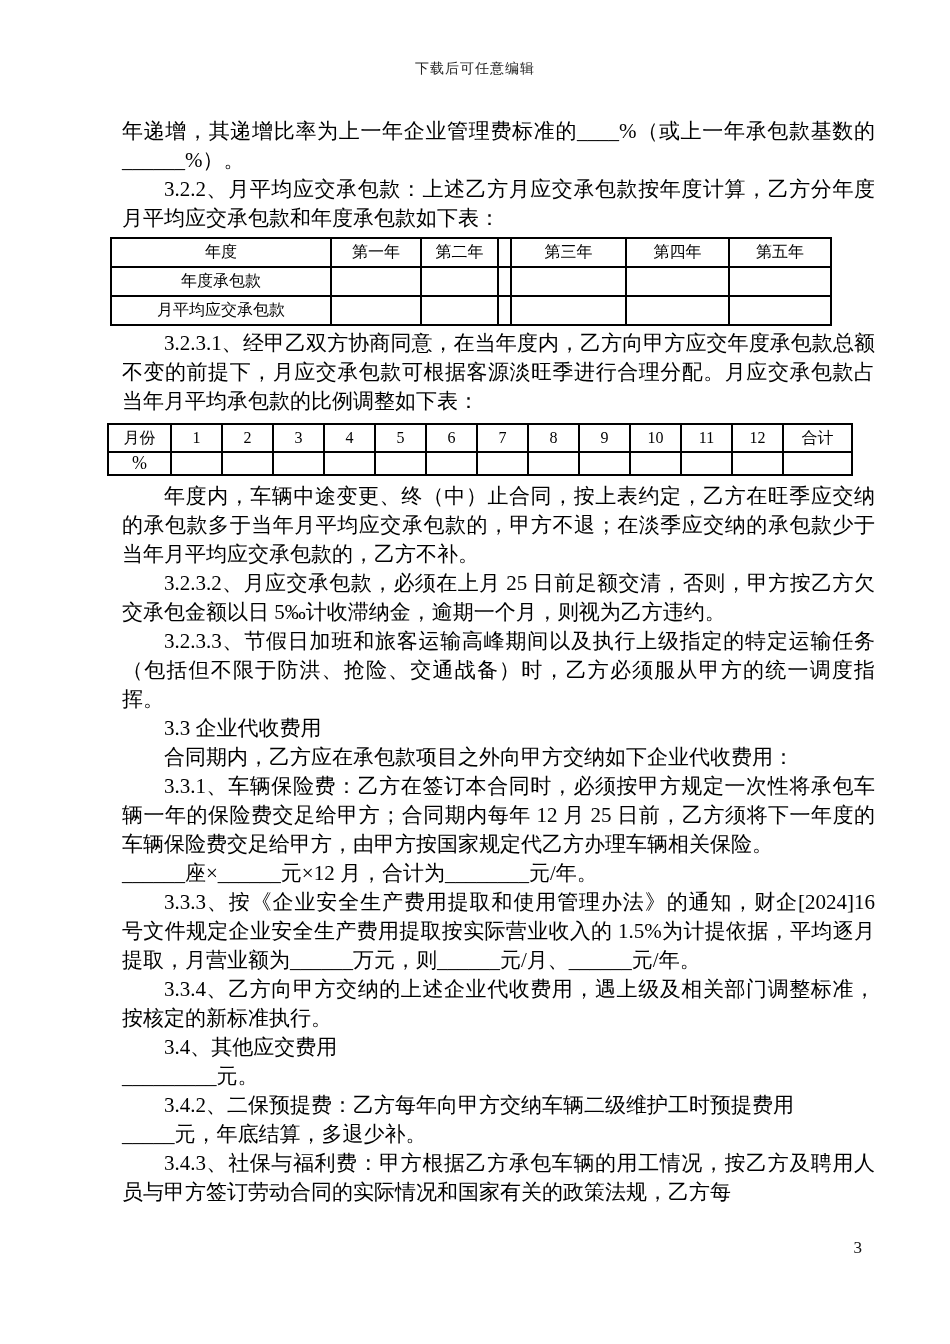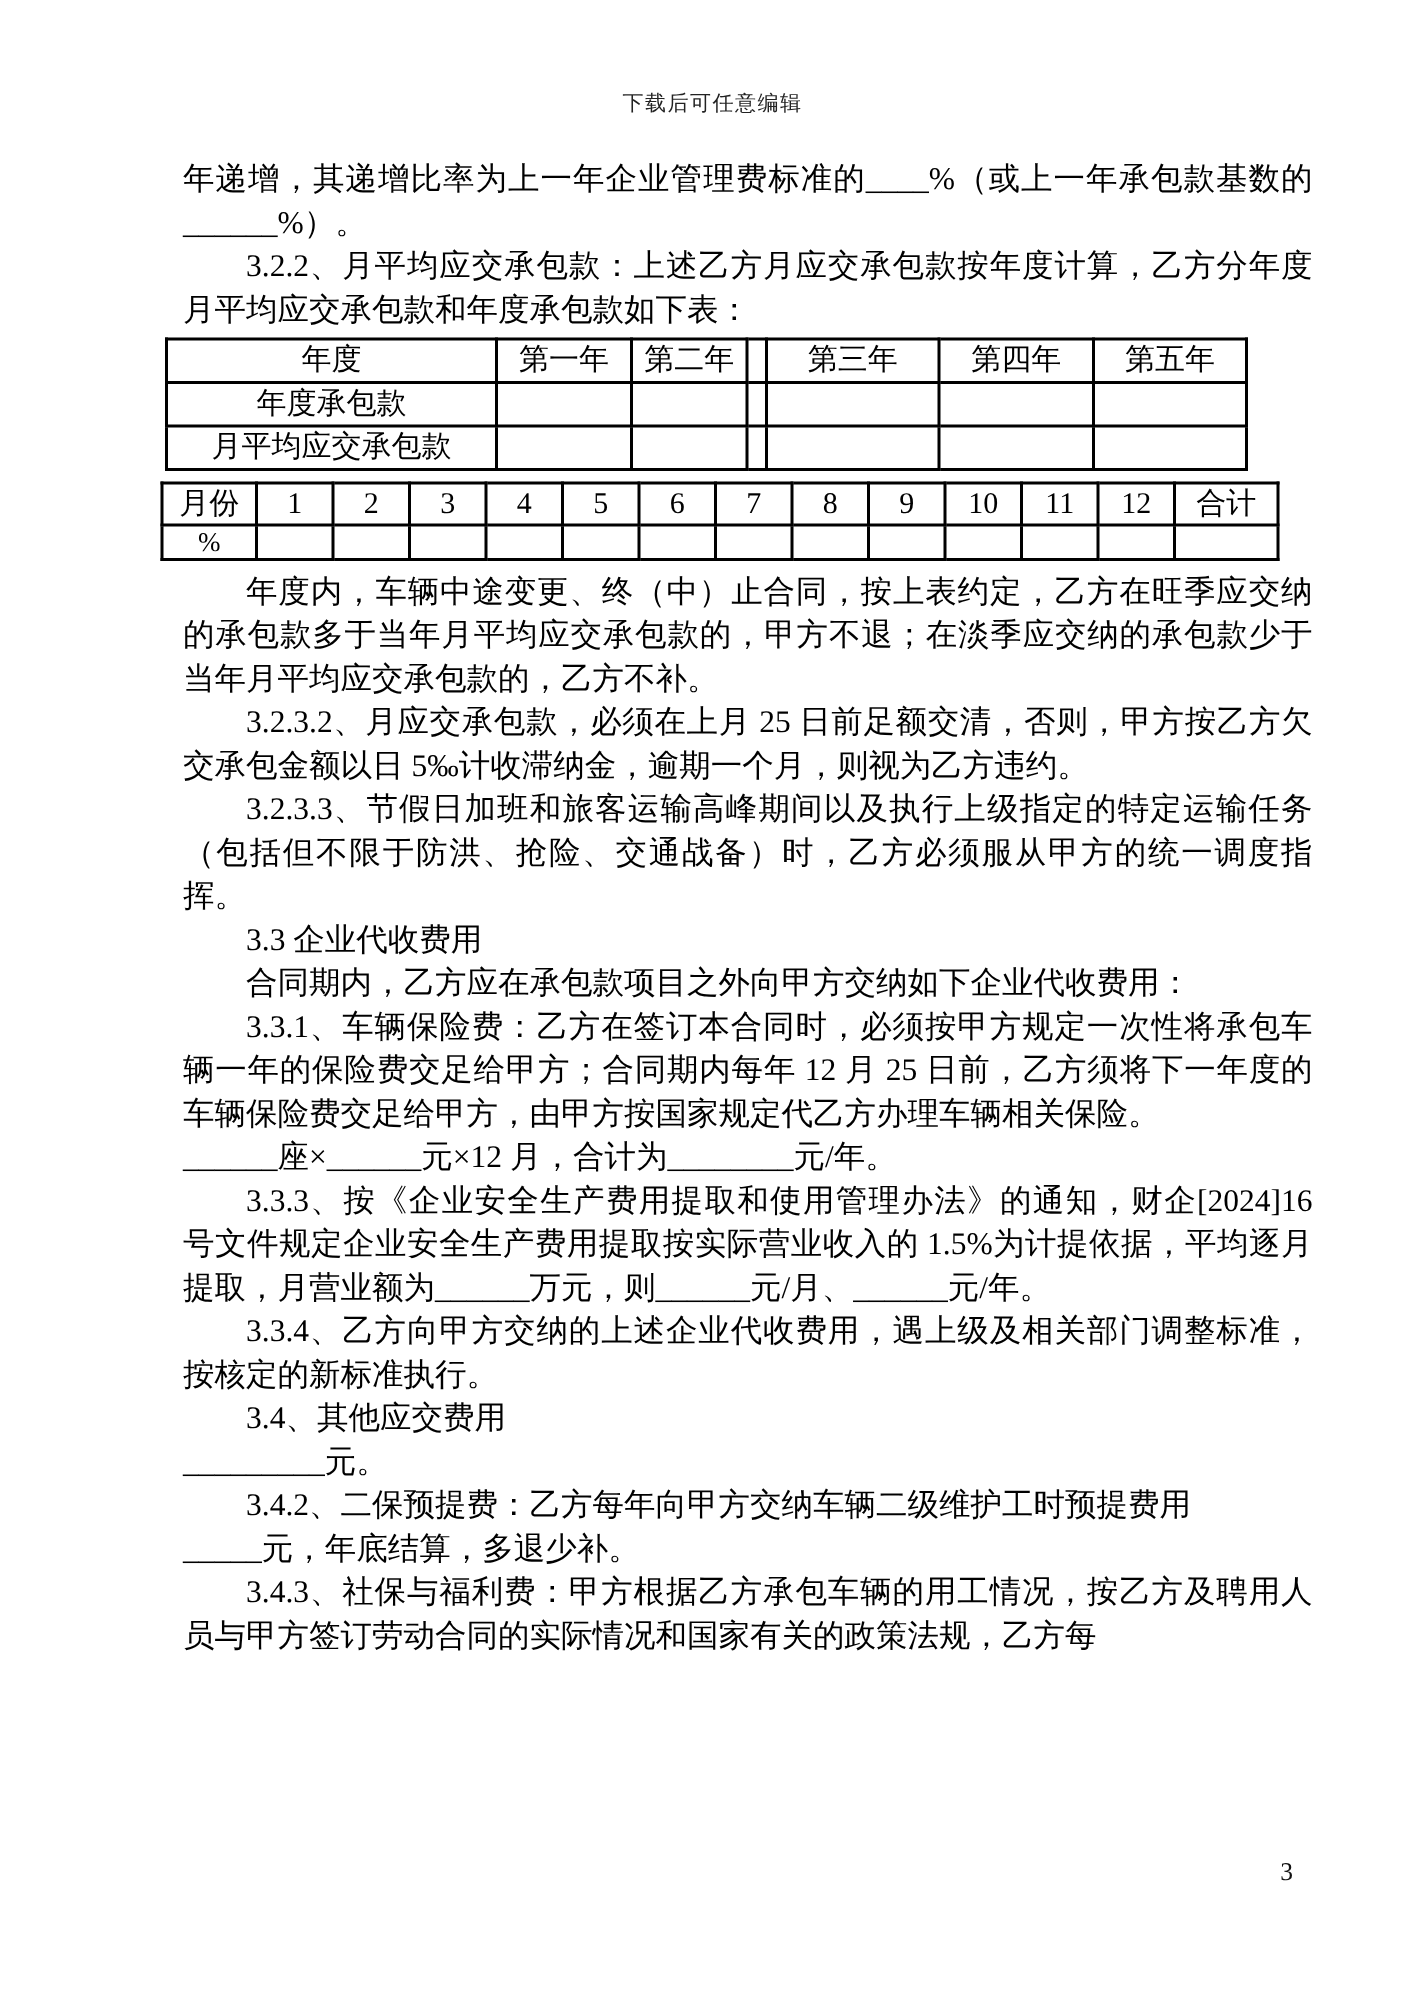--- a/index.html
+++ b/index.html
@@ -17,38 +17,38 @@
     top: 60px;
     left: 0;
     width: 100%;
     text-align: center;
     font-size: 14px;
     color: #222222;
     letter-spacing: 1px;
   }
   .doc-body {
     position: absolute;
-    top: 105px;
+    top: 117px;
     left: 122px;
     width: 753px;
     font-size: 21px;
     line-height: 29px;
     text-align: justify;
   }
   .doc-body p { margin: 0; text-indent: 2em; }
   .doc-body p.noindent { text-indent: 0; }
   table { border-collapse: collapse; table-layout: fixed; }
   .t1 { width: 720px; margin: 4px 0 3px -12px; }
   .t2 { width: 744px; margin: 7px 0 6px -15px; }
   td {
     border: 2px solid #000000;
     text-align: center;
     vertical-align: middle;
     padding: 0;
-    font-size: 20px;
+    font-size: 16px;
     line-height: 1.15;
     overflow: hidden;
     white-space: nowrap;
   }
   .t1 td { height: 27px; }
   .t2 td.hd { height: 26px; }
   .t2 tr.sub td { height: 21px; font-size: 18px; }
   .page-number {
     position: absolute;
     top: 1238px;
@@ -103,20 +103,21 @@
         <td></td>
         <td></td>
         <td></td>
         <td></td>
         <td></td>
         <td></td>
       </tr>
     </tbody>
       </table>
 
+    <p>3.2.3.1、经甲乙双方协商同意，在当年度内，乙方向甲方应交年度承包款总额不变的前提下，月应交承包款可根据客源淡旺季进行合理分配。月应交承包款占当年月平均承包款的比例调整如下表：</p>
 
     <table class="t2">
       <colgroup>
         <col style="width:63px">
         <col style="width:51px">
           <col style="width:51px">
           <col style="width:51px">
           <col style="width:51px">
         <col style="width:51px">
           <col style="width:51px">

